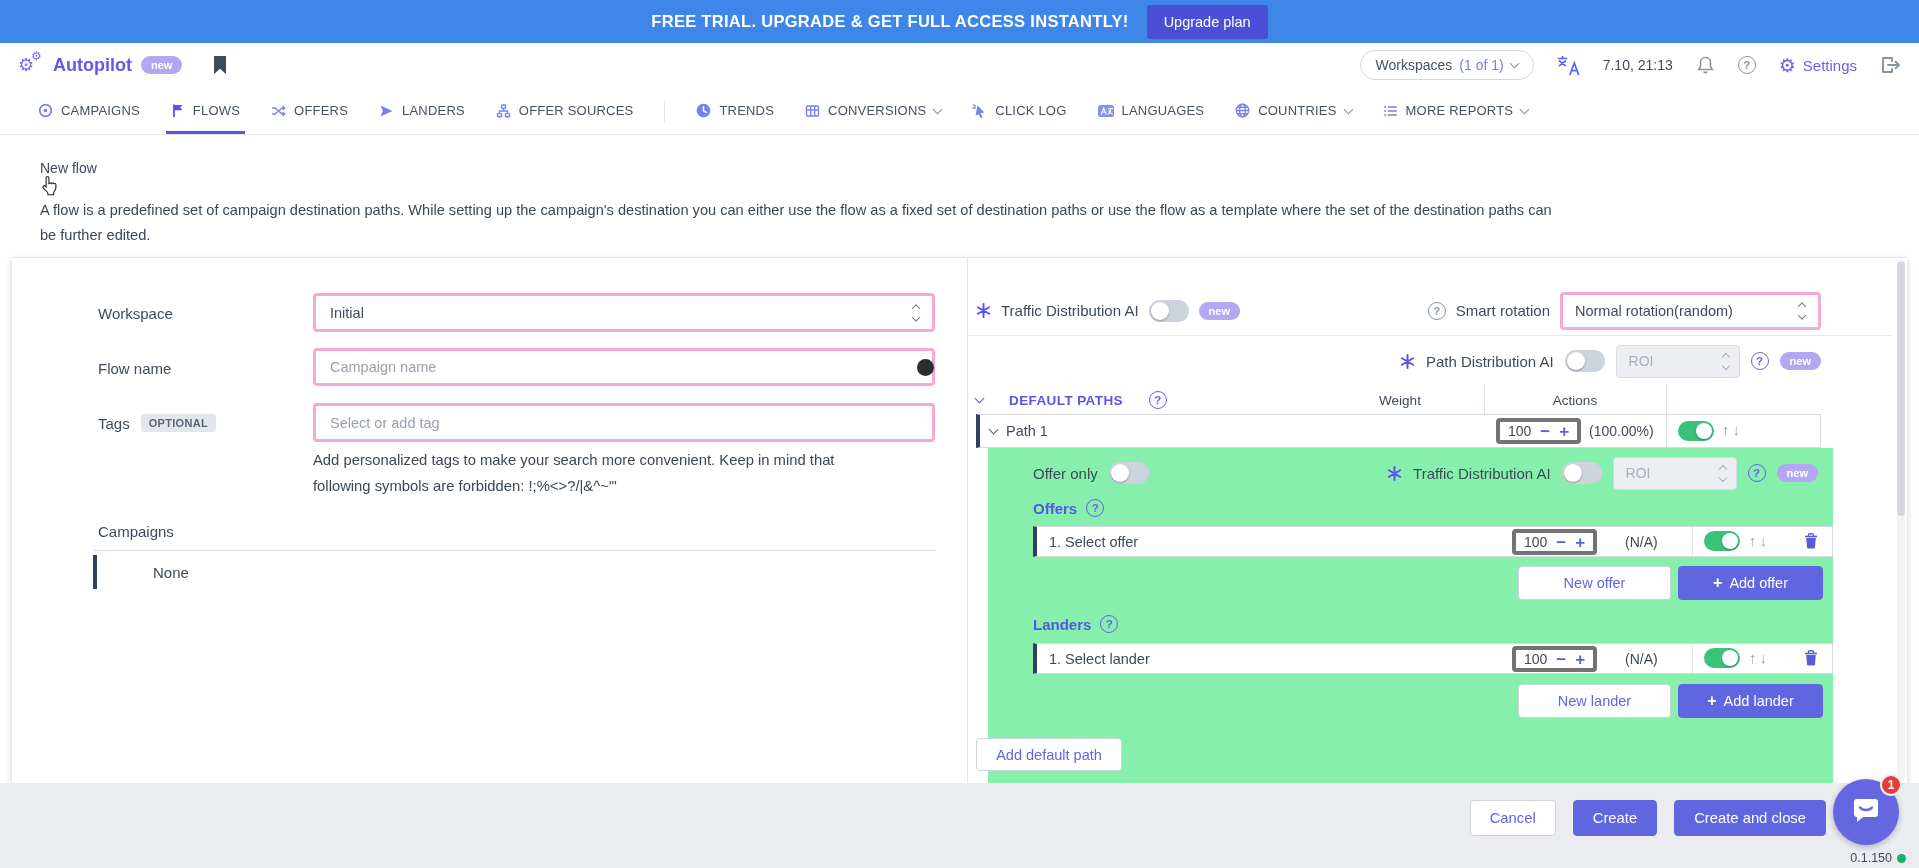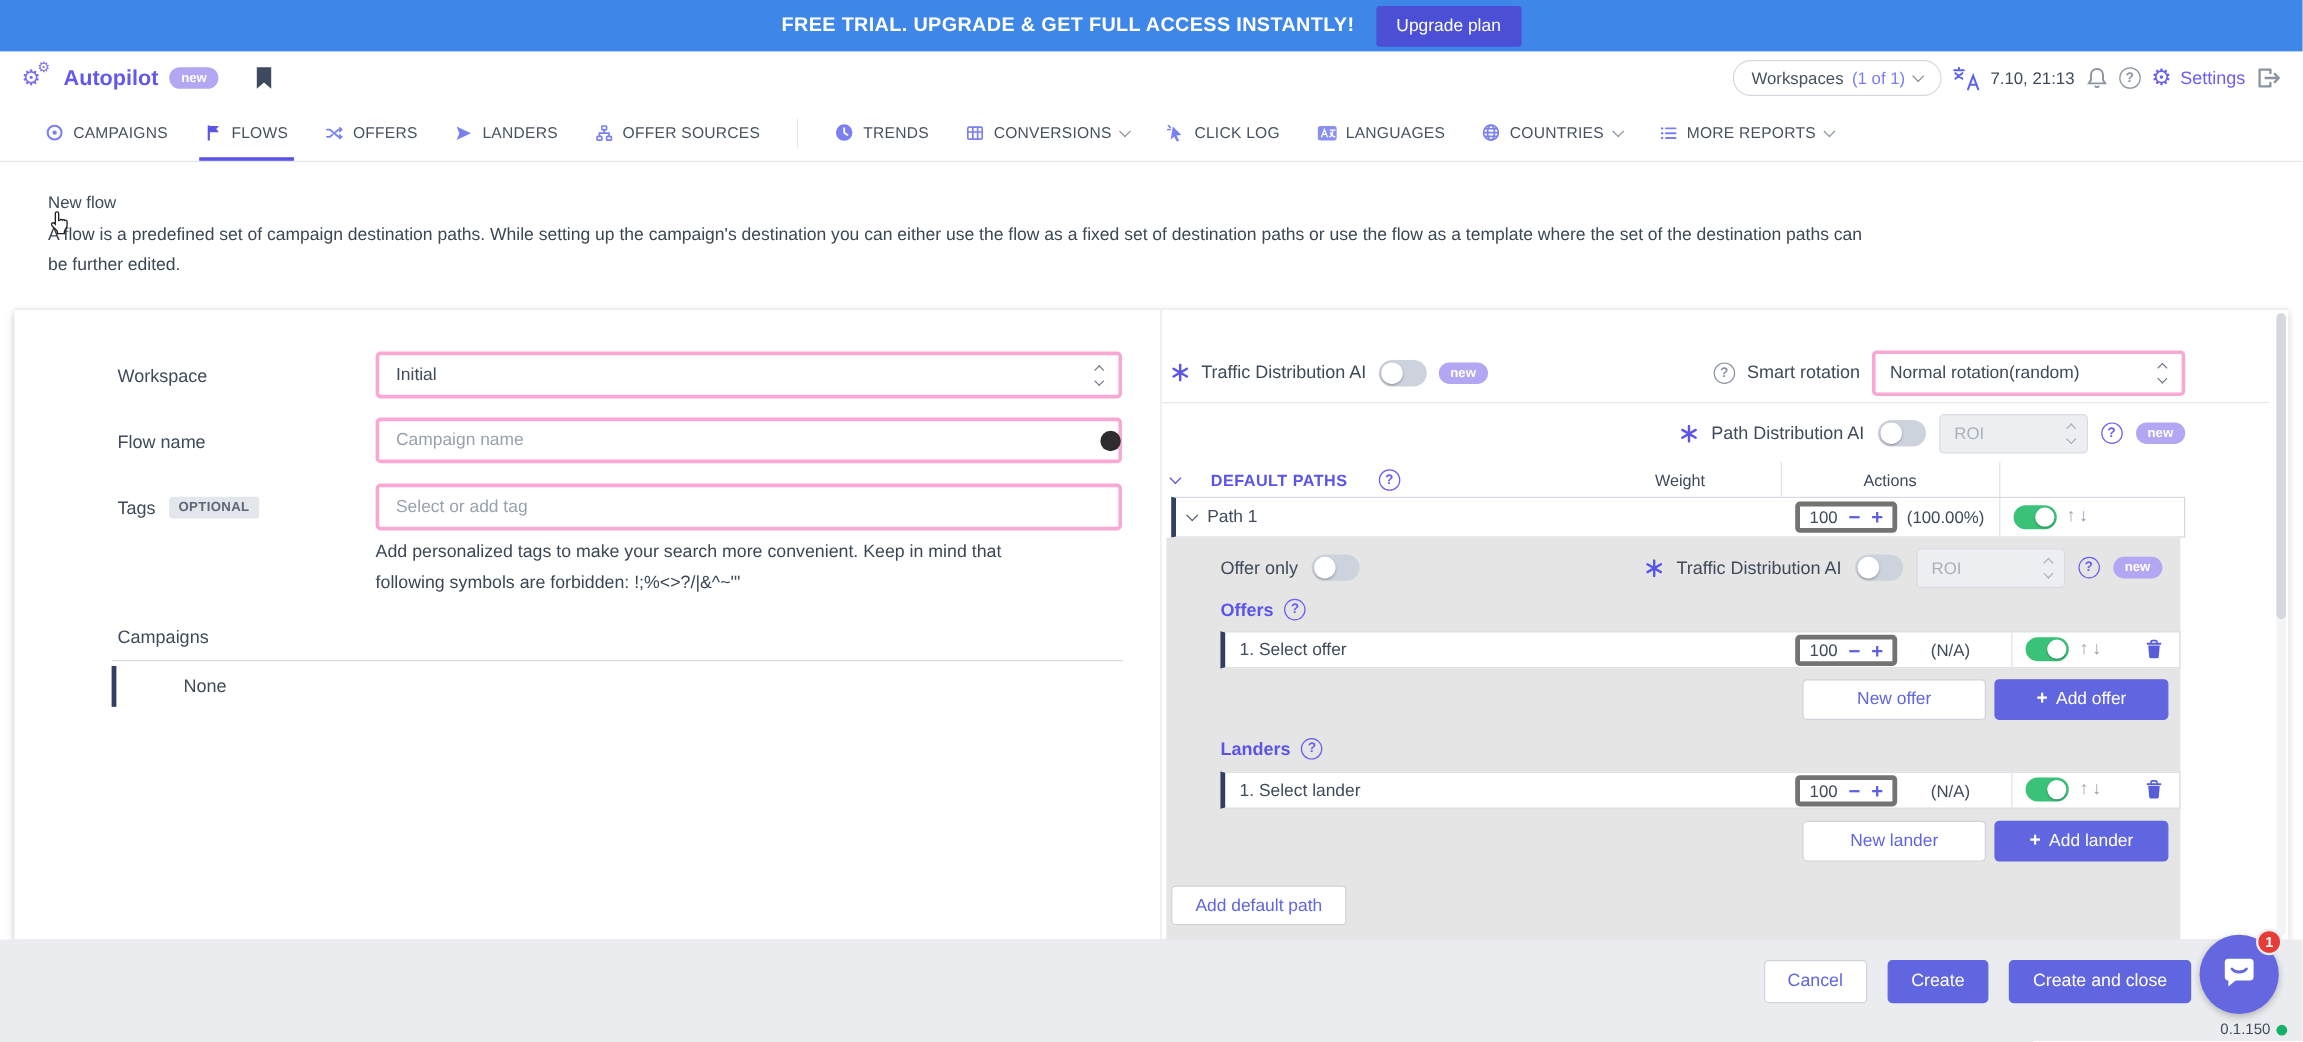--- a/index.html
+++ b/index.html
@@ -13,21 +13,21 @@
 
   
   .header { height:44px; background:#fff; display:flex; align-items:center; padding:0 18px; }
   .logo { display:flex; align-items:center; gap:9px; cursor:pointer; }
   .logo-gears { position:relative; width:26px; height:24px; color:#7b6ff0; }
   .logo-gears .g1 { position:absolute; left:0; top:1px; font-size:18px; }
   .logo-gears .g2 { position:absolute; left:13px; top:-4px; font-size:12px; }
   .brand { font-size:18px; font-weight:bold; color:#6358ee; }
   .new-badge { background:#b3a6f2; color:#fff; font-size:11px; font-weight:bold; padding:3px 10px; border-radius:10px; }
   .bookmark { margin-left:30px; cursor:pointer; display:flex; }
-  .header-right { margin-left:auto; display:flex; align-items:center; gap:9px; }
+  .header-right { margin-left:auto; display:flex; align-items:center; gap:23px; }
   .ws-pill { border:1px solid #d5d9df; border-radius:15px; height:30px; display:flex; align-items:center; gap:7px; padding:0 15px; font-size:14px; color:#46525f; cursor:pointer; }
   .ws-count { color:#7a7df0; }
   .datetime { font-size:14px; color:#3f4a5a; }
   .settings-link { display:flex; align-items:center; gap:7px; color:#6a5ff0; font-size:15px; cursor:pointer; }
   .gear-glyph { font-size:19px; line-height:1; color:#6a5ff0; }
 
   
   .cv { display:inline-block; width:7px; height:7px; border-right:1.8px solid #8a93a2; border-bottom:1.8px solid #8a93a2; transform:rotate(45deg); margin-top:-3px; }
   .cv.purple { border-color:#5b54e8; }
   .cv.dark { border-color:#55606e; }
@@ -39,21 +39,21 @@
   
   .nav { height:48px; background:#fff; border-bottom:1px solid #e3e6ea; display:flex; align-items:center; padding:0 38px; gap:31px; }
   .nav-item { display:flex; align-items:center; gap:8px; font-size:13px; color:#46525f; letter-spacing:.2px; height:100%; position:relative; cursor:pointer; white-space:nowrap; }
   .nav-item.active::after { content:''; position:absolute; left:-5px; right:-5px; bottom:0; height:3px; background:#5b54e8; }
   .nav-divider { width:1px; height:24px; background:#e3e6ea; }
   .nav-item svg { flex:none; }
 
   
   .intro { height:122px; padding:25px 40px 0; position:relative; background:#fff; }
   .page-title { font-size:14px; color:#3e4a5a; }
-  .intro-desc { margin-top:8px; font-size:14.6px; color:#3b4754; line-height:1.72; white-space:pre-line; }
+  .intro-desc { margin-top:22px; font-size:14.6px; color:#3b4754; line-height:1.72; white-space:pre-line; }
   .hand-cursor { position:absolute; left:41px; top:40px; }
 
   
   .card { position:relative; margin:0 12px; height:526px; background:#fff; border-top:1px solid #e4e6ea; box-shadow:0 3px 6px rgba(50,60,80,.28); }
 
   
   .f-label { position:absolute; left:86px; font-size:15px; color:#3f4a5a; display:flex; align-items:center; gap:11px; }
   .opt-badge { background:#e3e6ea; color:#5c6675; font-size:11px; font-weight:bold; padding:3px 8px; border-radius:3px; letter-spacing:.3px; }
   .ctl { position:absolute; left:301px; width:622px; height:39px; border:3px solid #f9a8d4; border-radius:4px; background:#fff; font-size:14.5px; color:#3f4a5a; }
   .sel { display:flex; align-items:center; padding:0 14px; cursor:pointer; }
@@ -95,21 +95,21 @@
 
   .path-row { position:absolute; left:8px; width:845px; top:156px; height:34px; background:#fff; border:1px solid #d6dae0; border-left:4px solid #323e62; display:flex; align-items:center; padding-left:10px; gap:9px; }
   .path-name { font-size:14.5px; color:#3f4a5a; }
 
   .step { position:absolute; display:flex; align-items:center; height:26px; border:4px solid #737373; border-radius:4px; background:#fff; padding:0 8px; gap:9px; font-size:14px; color:#3f4a5a; }
   .step .pm { color:#5b5fe0; font-size:17px; font-weight:bold; line-height:1; cursor:pointer; }
   .pct { position:absolute; font-size:14px; color:#3f4a5a; }
   .arrows { position:absolute; display:flex; gap:3px; font-size:15px; color:#9aa3b2; }
   .arrows span { cursor:pointer; }
 
-  .path-body { position:absolute; left:4px; width:845px; top:190px; height:337px; background:#e5e5e5; }
+  .path-body { position:absolute; left:20px; width:845px; top:190px; height:337px; background:#86efac; }
   .oo-row { position:absolute; left:0; right:0; top:3px; height:44px; display:flex; align-items:center; padding:0 15px 0 45px; gap:11px; }
   .sec-title { position:absolute; left:45px; display:flex; align-items:center; gap:9px; color:#5b54e8; font-weight:bold; font-size:15px; }
   .item-row { position:absolute; left:45px; width:800px; height:31px; background:#fff; border:1px solid #d6dae0; border-left:4px solid #323e62; }
   .item-name { position:absolute; left:12px; top:50%; transform:translateY(-50%); font-size:14.5px; color:#3f4a5a; }
   .btn { border-radius:4px; font-size:14.5px; display:inline-flex; align-items:center; justify-content:center; cursor:pointer; font-family:inherit; }
   .btn-outline { background:#fff; border:1px solid #cfd4da; color:#6065e0; }
   .btn-fill { background:#6065e0; border:1px solid #6065e0; color:#fff; }
   .row-btns { position:absolute; right:10px; display:flex; gap:7px; }
   .row-btns .btn { height:34px; }
   .plus-glyph { font-size:16px; margin-right:7px; font-weight:bold; }

